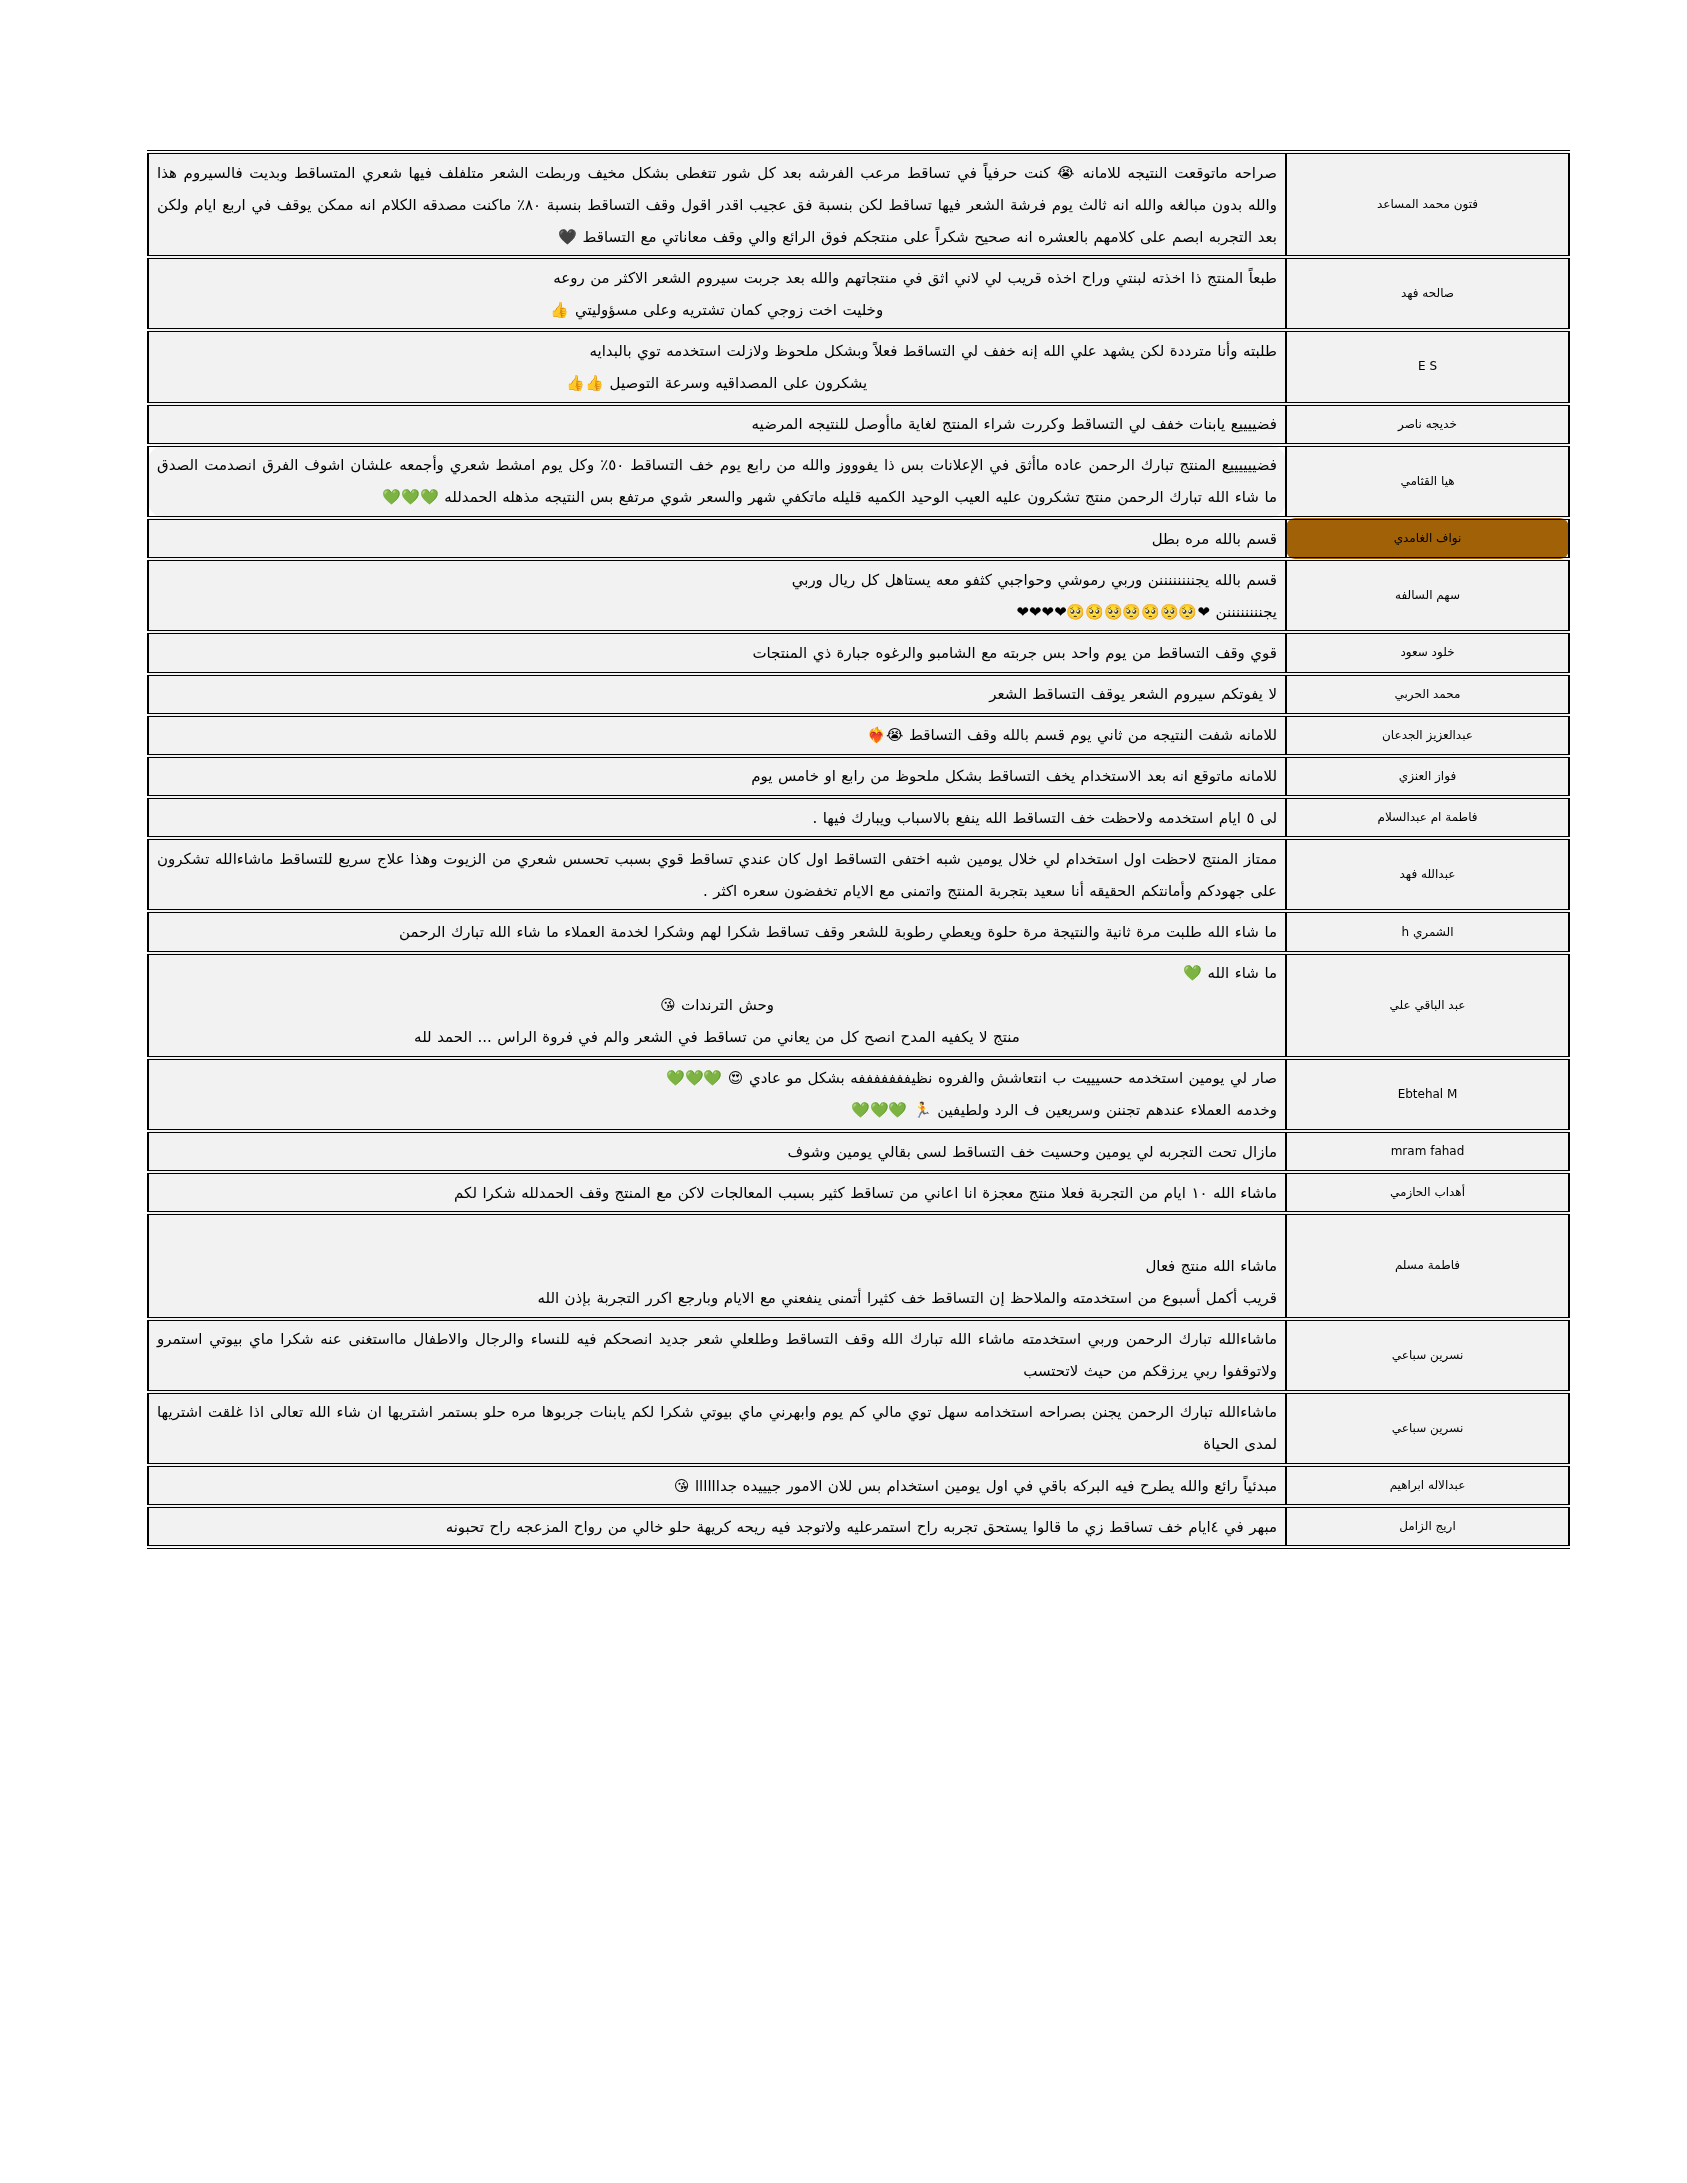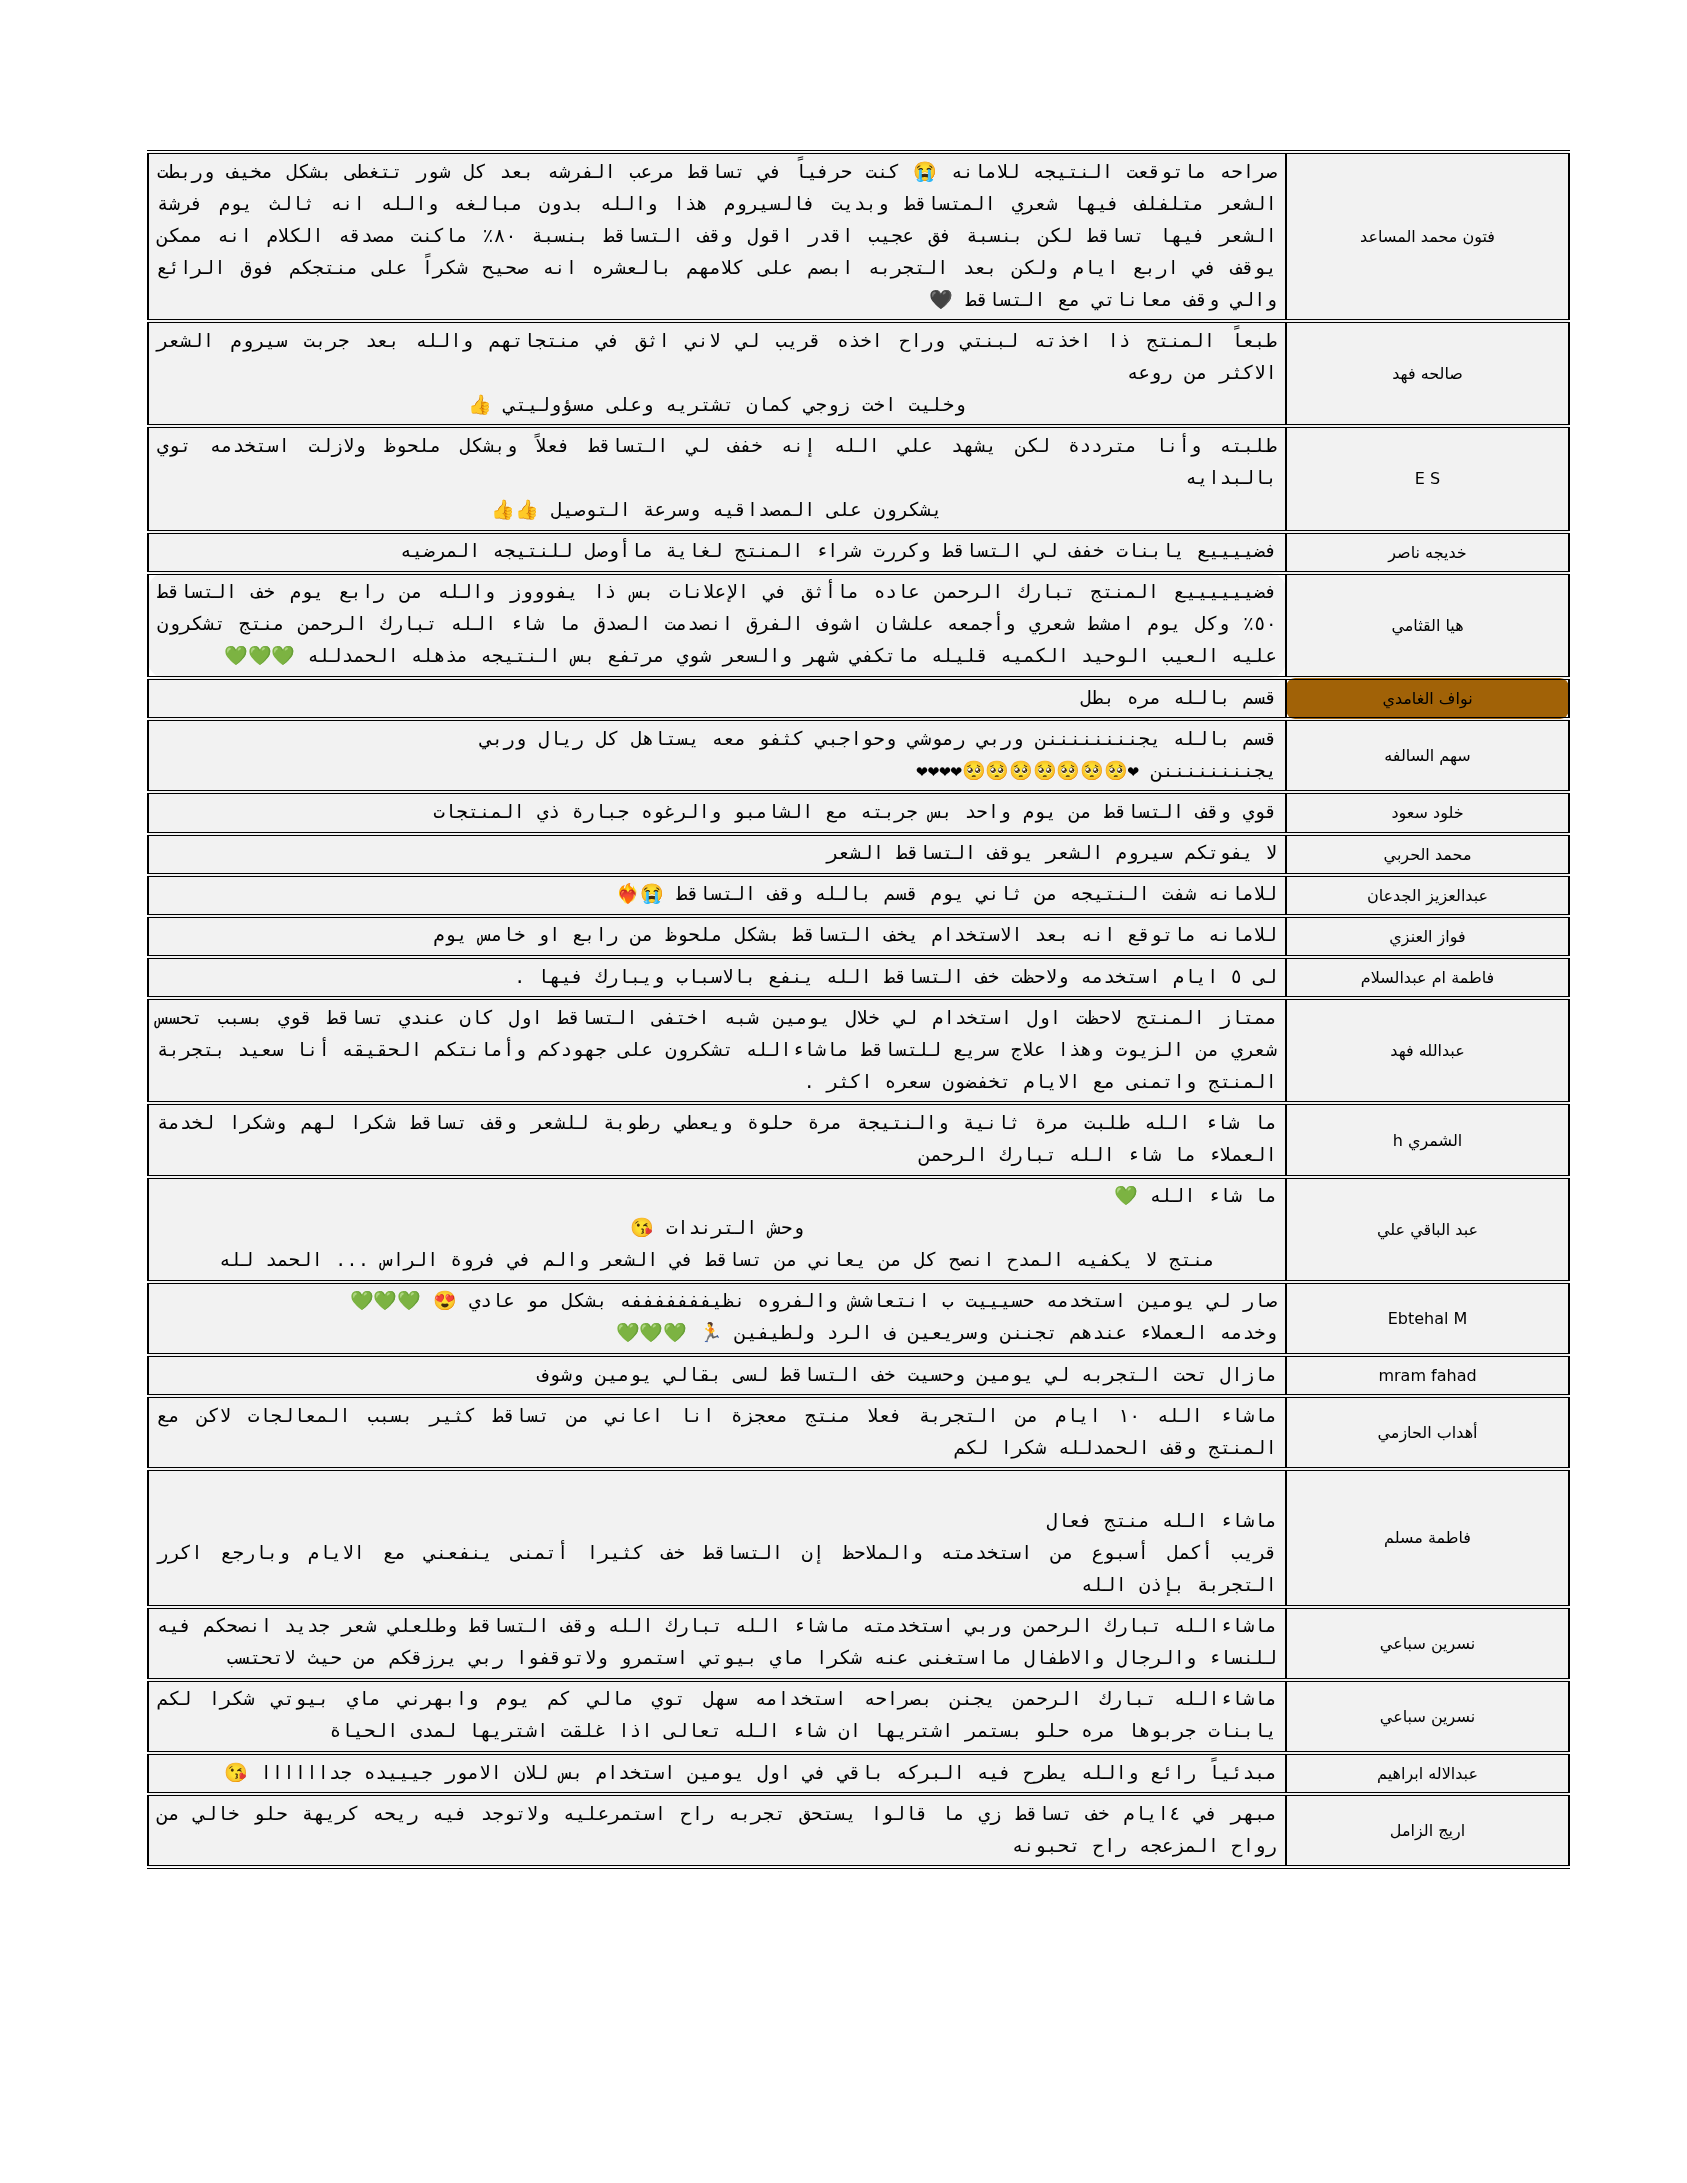--- a/index.html
+++ b/index.html
@@ -21,26 +21,25 @@
     background:#f2f2f2;
     border:2px solid #000;
     border-bottom:4.6px double #000;
     padding:2.6px 8px;
     vertical-align:middle;
   }
   table.reviews tr:first-child td{border-top:4.6px double #000;}
   td.name-cell{
     width:265px;
     text-align:center;
-    font-size:16px;
+    font-size:12px;
     line-height:29px;
   }
   td.text-cell{
-    font-size:19px;
-    font-family:Liberation Mono, monospace;
+    font-size:15px;
   }
   .line{
     text-align:justify;
     text-justify:inter-word;
     line-height:32px;
     min-height:32px;
     word-spacing:0.7px;
   }
   .a-center{text-align:center;}
 </style>

